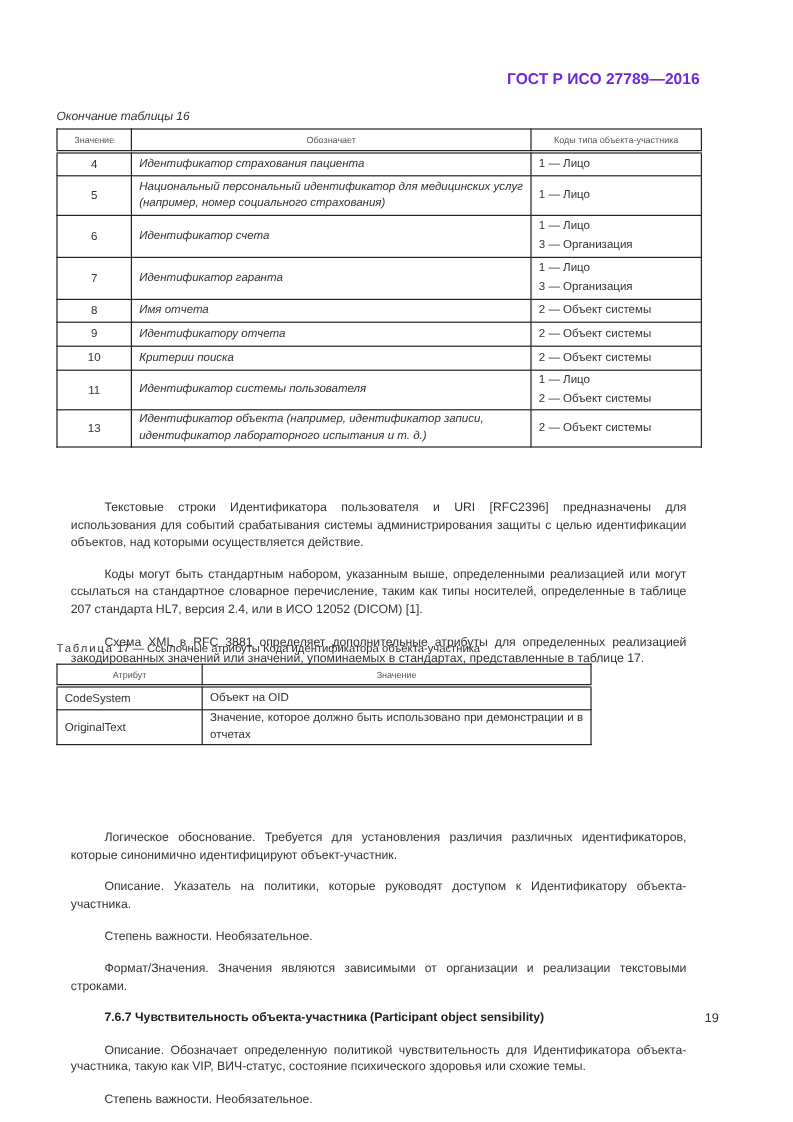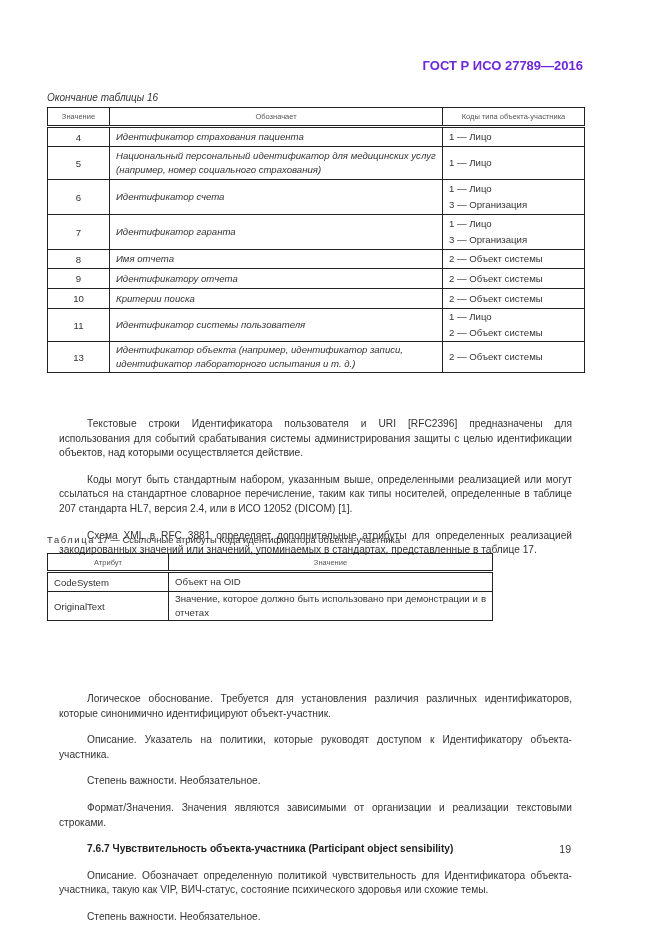--- a/index.html
+++ b/index.html
@@ -21,21 +21,21 @@
   #t17 th { font-size:7.5px; color:#555; height:16px; text-align:center; }
   #t17 thead tr { border-bottom:3px double #222; }
   #t17 td.attr { width:108px; }
   #t17 td.val { line-height:14px; text-align:justify; }
   .para { position:absolute; left:47px; width:537px; font-size:10.2px; line-height:14.6px;
           color:#333; text-align:justify; }
   .para p { margin:12px; text-indent:28px; }
   .para p.bold { font-weight:bold; color:#222; }
   .caption17 { left:47px; top:534px; font-size:9.4px; color:#333; }
   .caption17 .spaced { letter-spacing:1.6px; }
-  .page-num { right:90px; top:843px; font-size:10.5px; color:#333; }
+  .page-num { right:62px; top:843px; font-size:10.5px; color:#333; }
 </style>
 </head>
 <body>
 
 <div class="abs header-std">ГОСТ Р ИСО 27789—2016</div>
 
 <div class="abs caption-italic">Окончание таблицы 16</div>
 
 <table id="t16">
   <thead>

